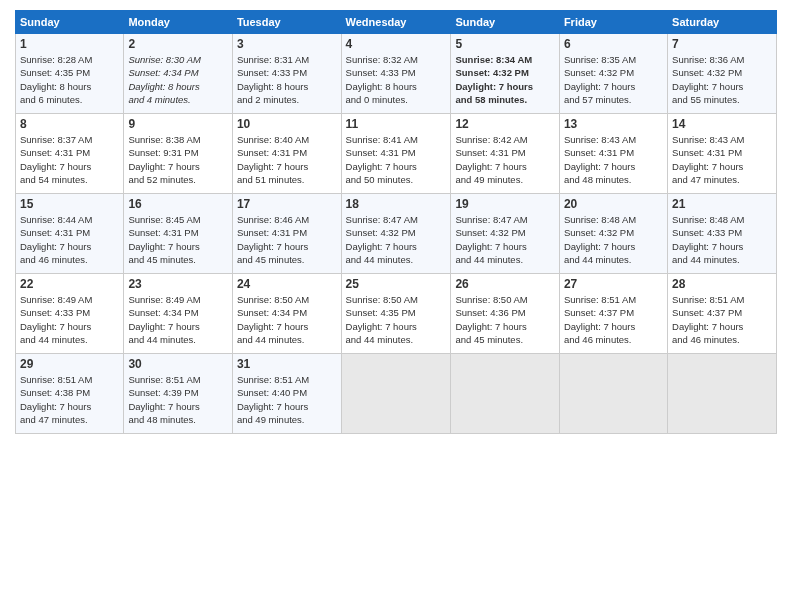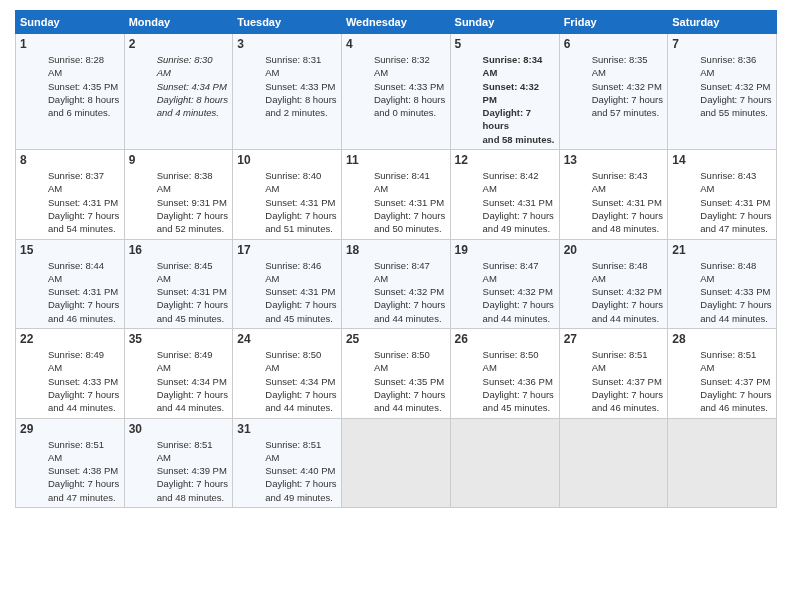--- a/index.html
+++ b/index.html
@@ -70,21 +70,20 @@
       font-size: 12px;
       font-weight: bold;
       color: #333;
       display: block;
       margin-bottom: 2px;
     }
     .day-info {
       font-size: 9.5px;
       color: #333;
       line-height: 1.4;
-      margin-left: 28px;
     }
     .empty-cell {
       background-color: #e8e8e8 !important;
     }
   </style>
 </head>
 <body>
 <div class="page">
 
 
@@ -256,21 +255,21 @@
         </tr>
         <tr>
           <td>
             <span class="day-num">22</span>
             <div class="day-info" style="white-space: pre-line;">Sunrise: 8:49 AM
 Sunset: 4:33 PM
 Daylight: 7 hours
 and 44 minutes.</div>
           </td>
           <td>
-            <span class="day-num">35</span>
+            <span class="day-num">23</span>
             <div class="day-info" style="white-space: pre-line;">Sunrise: 8:49 AM
 Sunset: 4:34 PM
 Daylight: 7 hours
 and 44 minutes.</div>
           </td>
           <td>
             <span class="day-num">24</span>
             <div class="day-info" style="white-space: pre-line;">Sunrise: 8:50 AM
 Sunset: 4:34 PM
 Daylight: 7 hours

